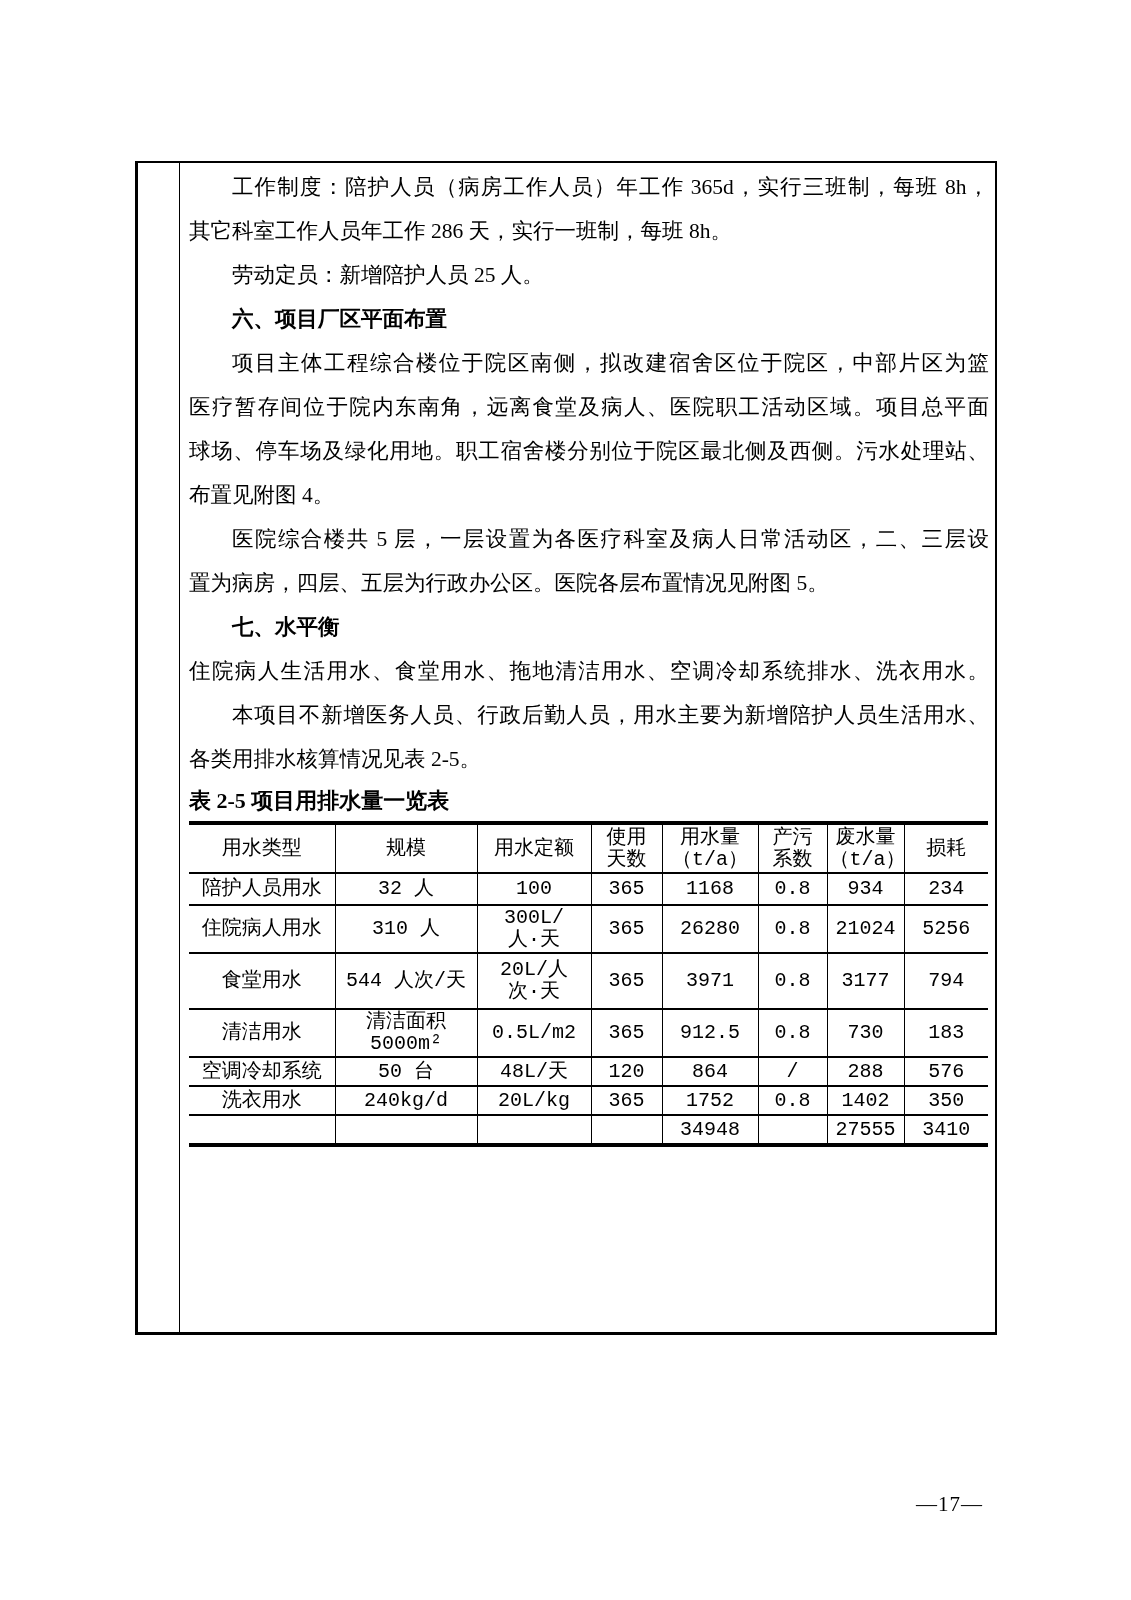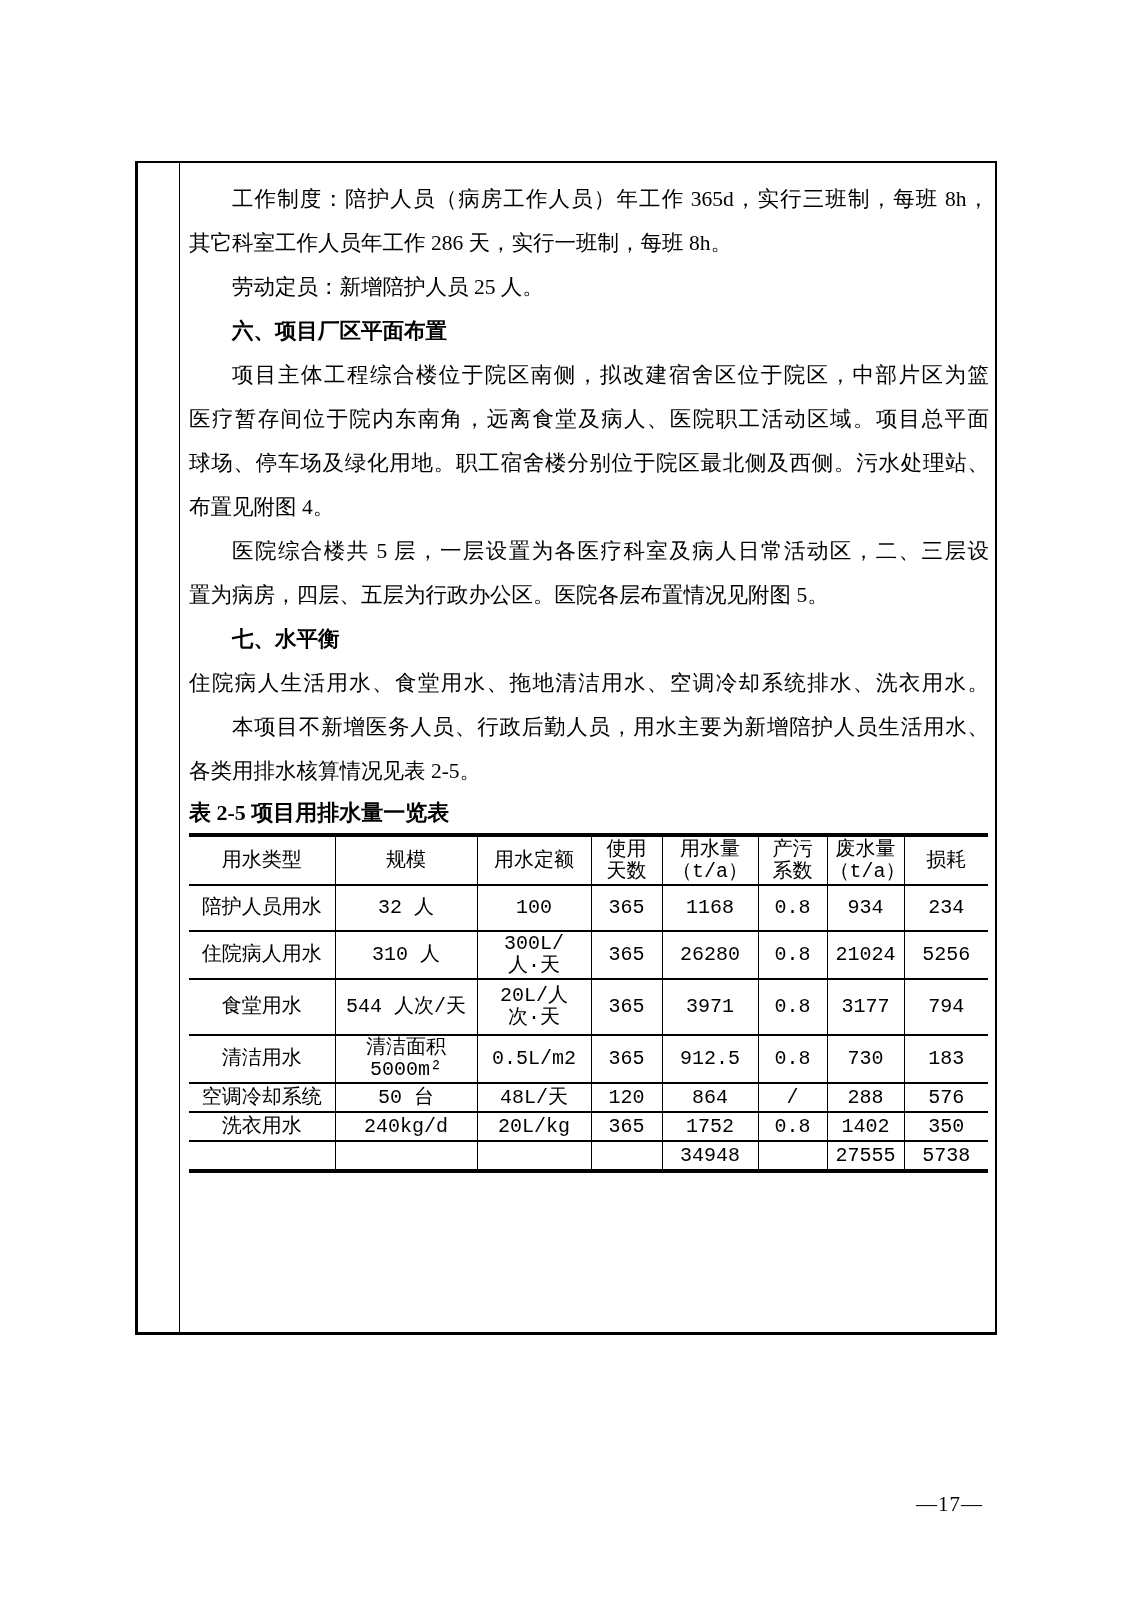--- a/index.html
+++ b/index.html
@@ -21,21 +21,21 @@
     display: flex;
     background: #fff;
   }
   .side-col {
     width: 42px;
     flex: none;
     border-right: 1px solid #000;
   }
   .main-col {
     flex: 1;
-    padding: 14px 6px 0 9px;
+    padding: 2px 6px 0 9px;
     overflow: hidden;
   }
 
   .tline {
     font-size: 21.5px;
     line-height: 44px;
     height: 44px;
     white-space: nowrap;
   }
   .tline.jl {
@@ -130,21 +130,21 @@
           <td>使用
 天数</td>
           <td>用水量
 （t/a）</td>
           <td>产污
 系数</td>
           <td>废水量
 （t/a）</td>
           <td>损耗</td>
         </tr>
-        <tr style="height:46px">
+        <tr style="height:32px">
           <td>陪护人员用水</td>
           <td>32 人</td>
           <td>100</td>
           <td>365</td>
           <td>1168</td>
           <td>0.8</td>
           <td>934</td>
           <td>234</td>
         </tr>
         <tr style="height:44px">
@@ -201,21 +201,21 @@
           <td>350</td>
         </tr>
         <tr style="height:30px">
           <td></td>
           <td></td>
           <td></td>
           <td></td>
           <td>34948</td>
           <td></td>
           <td>27555</td>
-          <td>5738</td>
+          <td>3410</td>
         </tr>
       </tbody>
     </table>
 
 
   </div>
 </div>
 
 <div class="page-num">—17—</div>
 

